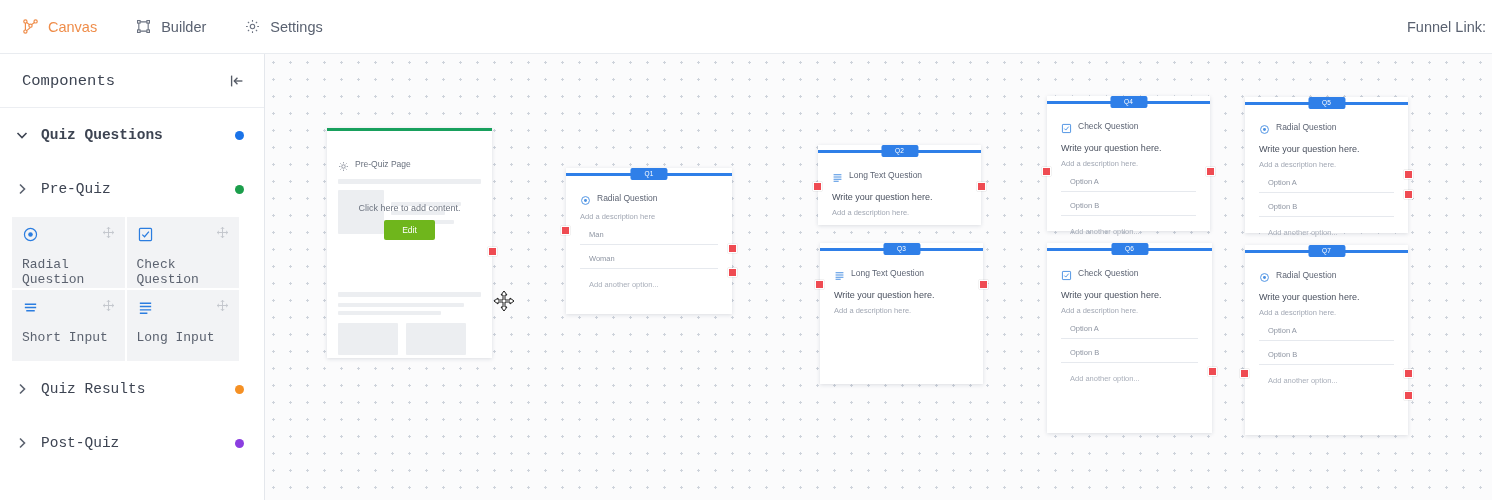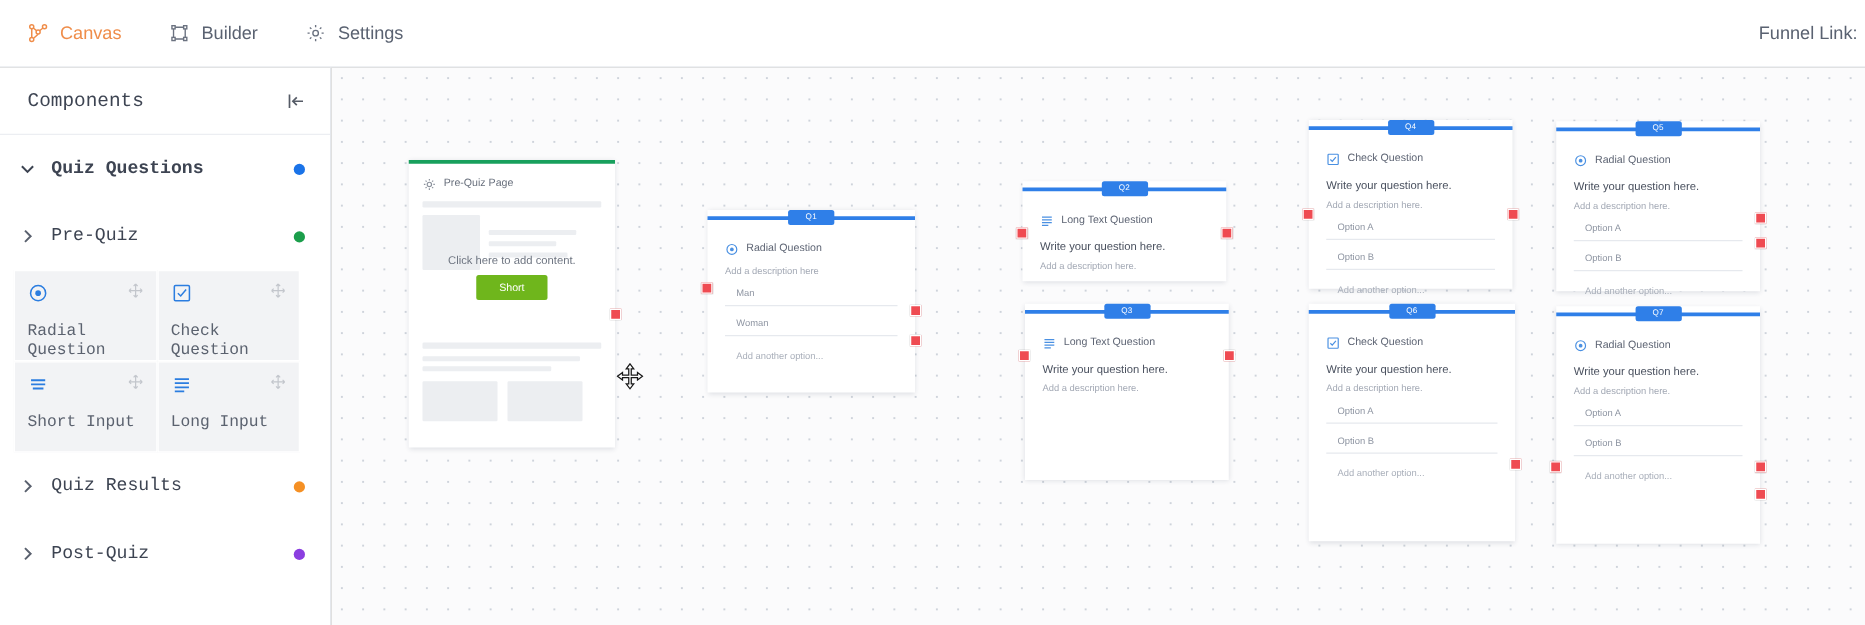--- a/index.html
+++ b/index.html
@@ -3,21 +3,21 @@
 <meta charset="utf-8">
 <style>
   * { box-sizing: border-box; margin:0; padding:0; }
   html,body { width:1492px; height:500px; overflow:hidden; }
   body {
     font-family: "Liberation Sans", sans-serif;
     background:#ffffff;
     color:#3d4452;
     -webkit-font-smoothing: antialiased;
   }
-  #app { position:relative; width:1492px; height:500px; overflow:hidden; background:#404040; }
+  #app { position:relative; width:1492px; height:500px; overflow:hidden; background:#fef9c3; }
 
   
   .topbar {
     position:absolute; left:0; top:0; width:1492px; height:54px;
     background:#ffffff; border-bottom:1px solid #e9ecf0;
     display:flex; align-items:center;
   }
   .topnav { display:flex; align-items:center; margin-left:22px; }
   .topnav-item {
     display:flex; align-items:center; gap:9px;
@@ -70,21 +70,21 @@
     background:
       radial-gradient(circle, #ced3db 1px, transparent 1.1px) 0 0/17px 17px,
       #fbfbfc;
     overflow:hidden;
   }
 
   
   .card { position:absolute; background:#fff; box-shadow:0 1px 4px rgba(25,40,70,.14); }
 
   
-  .prequiz { width:165px; height:230px; border-top:3px solid #18a05d; padding:9px 11px; }
+  .prequiz { width:165px; height:230px; border-top:3px solid #18a05d; padding:27px 11px; }
   .pq-head { display:flex; align-items:center; gap:6px; }
   .pq-ico { width:11px; height:11px; }
   .pq-title { font-size:8.5px; color:#69707d; }
   .sk { background:#eceef1; border-radius:1px; }
   .pq-body { margin-top:10px; position:relative; }
   .pq-cta {
     position:absolute; left:0; right:0; top:72px; text-align:center;
   }
   .pq-cta-text { font-size:9px; color:#6d7480; }
   .pq-btn {
@@ -316,21 +316,21 @@
         <div class="sk" style="height:5px;width:100%;margin-top:58px;"></div>
         <div class="sk" style="height:4px;width:88%;margin-top:6px;"></div>
         <div class="sk" style="height:4px;width:72%;margin-top:4px;"></div>
         <div style="display:flex;gap:8px;margin-top:8px;">
           <div class="sk" style="height:32px;width:60px;"></div>
           <div class="sk" style="height:32px;width:60px;"></div>
         </div>
       </div>
       <div class="pq-cta">
         <div class="pq-cta-text">Click here to add content.</div>
-        <span class="pq-btn">Short</span>
+        <span class="pq-btn">Edit</span>
       </div>
       <span class="handle" style="right:-5px; top:116px;"></span>
     </div>
 
     <span class="move-cursor" style="left:228px; top:236px;">
       <svg viewBox="0 0 22 22" width="22" height="22" fill="#ffffff" stroke="#1a1a1a" stroke-width="1">
         <path d="M11 1 L14 5 H12 V10 H17 V8 L21 11 L17 14 V12 H12 V17 H14 L11 21 L8 17 H10 V12 H5 V14 L1 11 L5 8 V10 H10 V5 H8 Z"></path>
       </svg>
     </span>
 

